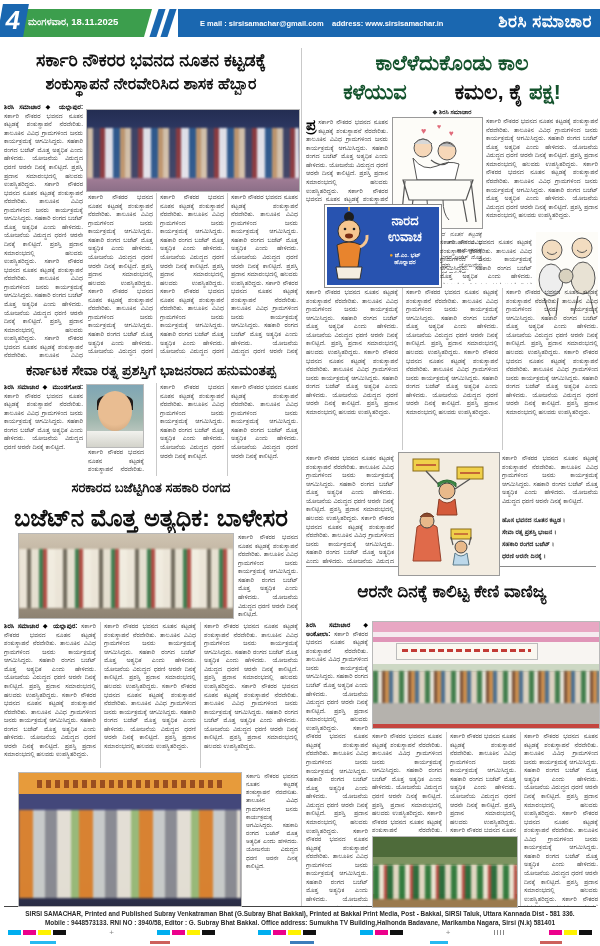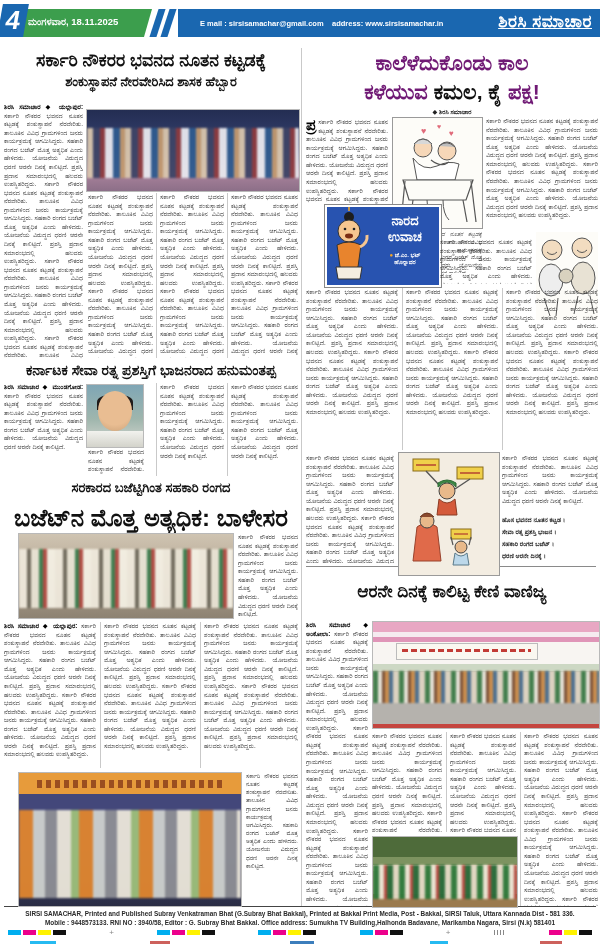--- a/index.html
+++ b/index.html
@@ -7,25 +7,25 @@
         font-family:"Liberation Sans","DejaVu Sans",sans-serif;color:#222;}
   
   .hdr-bar{position:absolute;left:178px;top:9px;width:422px;height:28px;background:#1a67b0;}
   .hdr-green{position:absolute;left:16px;top:9px;width:132px;height:28px;background:#3c9e4d;transform:skewX(-16deg);}
   .hdr-num{position:absolute;left:0px;top:4px;width:26px;height:33px;background:#1a67b0;transform:skewX(-10deg);
            color:#fff;font-size:26px;font-weight:bold;text-align:center;line-height:33px;}
   .hdr-slash{position:absolute;top:9px;width:7px;height:28px;background:#1a67b0;transform:skewX(-18deg);}
   .hdr-date{position:absolute;left:28px;top:16px;width:118px;color:#fff;font-size:9.5px;font-weight:bold;}
   .hdr-mail{position:absolute;left:200px;top:19px;color:#fff;font-size:7.5px;font-weight:bold;}
   .hdr-web{position:absolute;left:332px;top:19px;color:#fff;font-size:7.5px;font-weight:bold;}
-  .hdr-mast{position:absolute;right:8px;top:12px;color:#fff;font-size:17px;font-weight:bold;letter-spacing:.5px;text-decoration:underline;}
+  .hdr-mast{position:absolute;right:8px;top:12px;color:#fff;font-size:17px;font-weight:bold;letter-spacing:.5px;}
   
   .hl{position:absolute;font-weight:bold;color:#111;text-align:center;line-height:1.2;}
-  .red{color:#701a75;}
-  .blk{color:#111;}
+  .red{color:#14532d;}
+  .blk{color:#111;padding-left:42px;}
   
   .col{position:absolute;font-size:6.3px;line-height:1.36;text-align:justify;color:#2c2c2c;overflow:hidden;word-break:break-word;}
   .col .dl{font-weight:bold;color:#000;}
   .vr{position:absolute;width:1px;background:#c9c9c9;}
   .hr{position:absolute;height:1px;background:#8a8a8a;}
   .dropcap{float:left;font-size:15px;font-weight:bold;line-height:14px;padding-right:2px;color:#000000;}
   .mini-dl{position:absolute;font-size:6.2px;font-weight:bold;text-align:center;color:#222;}
   .caption{position:absolute;font-size:5.8px;line-height:1.35;font-style:italic;color:#333;text-align:justify;overflow:hidden;}
   .verse{position:absolute;font-size:6.3px;font-weight:bold;line-height:1.9;color:#222;text-align:left;}
   
@@ -90,21 +90,21 @@
     <div class="hdr-mail">E mail : sirsisamachar@gmail.com</div>
     <div class="hdr-web">address: www.sirsisamachar.in</div>
     <div class="hdr-mast">ಶಿರಸಿ ಸಮಾಚಾರ</div>
   </div>
 
   <div class="vr" style="left:301px;top:48px;height:858px;"></div>
   <div class="hr" style="left:306px;top:566px;width:290px;"></div>
   <div class="hr" style="left:4px;top:906px;width:592px;background:#444;"></div>
 
   <div class="hl" style="left:4px;top:50px;width:294px;font-size:17.5px;">ಸರ್ಕಾರಿ ನೌಕರರ ಭವನದ ನೂತನ ಕಟ್ಟಡಕ್ಕೆ</div>
-  <div class="hl" style="left:4px;top:74px;width:294px;font-size:13px;">ಶಂಕುಸ್ಥಾಪನೆ ನೇರವೇರಿಸಿದ ಶಾಸಕ ಹೆಬ್ಬಾರ</div>
+  <div class="hl" style="left:4px;top:74px;width:294px;font-size:16px;">ಶಂಕುಸ್ಥಾಪನೆ ನೇರವೇರಿಸಿದ ಶಾಸಕ ಹೆಬ್ಬಾರ</div>
   <div class="photo" id="ph-stage" style="left:86px;top:109px;width:212px;height:81px;">
       <div class="band"></div>
     </div>
   <div class="col" style="left:4px;top:103px;width:79px;height:256px;">
     <span class="dl">ಶಿರಸಿ ಸಮಾಚಾರ ◆ ಯಲ್ಲಾಪುರ:</span>
     <span>ಸರ್ಕಾರಿ ನೌಕರರ ಭವನದ ನೂತನ ಕಟ್ಟಡಕ್ಕೆ ಶಂಕುಸ್ಥಾಪನೆ ನೆರವೇರಿತು. ತಾಲೂಕಿನ ವಿವಿಧ ಗ್ರಾಮಗಳಿಂದ ಜನರು ಕಾರ್ಯಕ್ರಮಕ್ಕೆ ಆಗಮಿಸಿದ್ದರು. ಸಹಕಾರಿ ರಂಗದ ಬಜೆಟ್ ಮೊತ್ತ ಅತ್ಯಧಿಕ ಎಂದು ಹೇಳಿದರು. ಯೋಜನೆಯ ವಿರುದ್ಧದ ಧರಣಿ ಆರನೇ ದಿನಕ್ಕೆ ಕಾಲಿಟ್ಟಿದೆ. ಪ್ರಶಸ್ತಿ ಪ್ರದಾನ ಸಮಾರಂಭದಲ್ಲಿ ಹಲವರು ಉಪಸ್ಥಿತರಿದ್ದರು. ಸರ್ಕಾರಿ ನೌಕರರ ಭವನದ ನೂತನ ಕಟ್ಟಡಕ್ಕೆ ಶಂಕುಸ್ಥಾಪನೆ ನೆರವೇರಿತು. ತಾಲೂಕಿನ ವಿವಿಧ ಗ್ರಾಮಗಳಿಂದ ಜನರು ಕಾರ್ಯಕ್ರಮಕ್ಕೆ ಆಗಮಿಸಿದ್ದರು. ಸಹಕಾರಿ ರಂಗದ ಬಜೆಟ್ ಮೊತ್ತ ಅತ್ಯಧಿಕ ಎಂದು ಹೇಳಿದರು. ಯೋಜನೆಯ ವಿರುದ್ಧದ ಧರಣಿ ಆರನೇ ದಿನಕ್ಕೆ ಕಾಲಿಟ್ಟಿದೆ. ಪ್ರಶಸ್ತಿ ಪ್ರದಾನ ಸಮಾರಂಭದಲ್ಲಿ ಹಲವರು ಉಪಸ್ಥಿತರಿದ್ದರು. ಸರ್ಕಾರಿ ನೌಕರರ ಭವನದ ನೂತನ ಕಟ್ಟಡಕ್ಕೆ ಶಂಕುಸ್ಥಾಪನೆ ನೆರವೇರಿತು. ತಾಲೂಕಿನ ವಿವಿಧ ಗ್ರಾಮಗಳಿಂದ ಜನರು ಕಾರ್ಯಕ್ರಮಕ್ಕೆ ಆಗಮಿಸಿದ್ದರು. ಸಹಕಾರಿ ರಂಗದ ಬಜೆಟ್ ಮೊತ್ತ ಅತ್ಯಧಿಕ ಎಂದು ಹೇಳಿದರು. ಯೋಜನೆಯ ವಿರುದ್ಧದ ಧರಣಿ ಆರನೇ ದಿನಕ್ಕೆ ಕಾಲಿಟ್ಟಿದೆ. ಪ್ರಶಸ್ತಿ ಪ್ರದಾನ ಸಮಾರಂಭದಲ್ಲಿ ಹಲವರು ಉಪಸ್ಥಿತರಿದ್ದರು. ಸರ್ಕಾರಿ ನೌಕರರ ಭವನದ ನೂತನ ಕಟ್ಟಡಕ್ಕೆ ಶಂಕುಸ್ಥಾಪನೆ ನೆರವೇರಿತು. ತಾಲೂಕಿನ ವಿವಿಧ ಗ್ರಾಮಗಳಿಂದ ಜನರು ಕಾರ್ಯಕ್ರಮಕ್ಕೆ ಆಗಮಿಸಿದ್ದರು. ಸಹಕಾರಿ ರಂಗದ ಬಜೆಟ್ ಮೊತ್ತ ಅತ್ಯಧಿಕ ಎಂದು ಹೇಳಿದರು. ಯೋಜನೆಯ ವಿರುದ್ಧದ ಧರಣಿ ಆರನೇ ದಿನಕ್ಕೆ ಕಾಲಿಟ್ಟಿದೆ.</span>
   </div>
   <div class="col" style="left:88px;top:193px;width:65px;height:165px;border-left:0;"><span>ಸರ್ಕಾರಿ ನೌಕರರ ಭವನದ ನೂತನ ಕಟ್ಟಡಕ್ಕೆ ಶಂಕುಸ್ಥಾಪನೆ ನೆರವೇರಿತು. ತಾಲೂಕಿನ ವಿವಿಧ ಗ್ರಾಮಗಳಿಂದ ಜನರು ಕಾರ್ಯಕ್ರಮಕ್ಕೆ ಆಗಮಿಸಿದ್ದರು. ಸಹಕಾರಿ ರಂಗದ ಬಜೆಟ್ ಮೊತ್ತ ಅತ್ಯಧಿಕ ಎಂದು ಹೇಳಿದರು. ಯೋಜನೆಯ ವಿರುದ್ಧದ ಧರಣಿ ಆರನೇ ದಿನಕ್ಕೆ ಕಾಲಿಟ್ಟಿದೆ. ಪ್ರಶಸ್ತಿ ಪ್ರದಾನ ಸಮಾರಂಭದಲ್ಲಿ ಹಲವರು ಉಪಸ್ಥಿತರಿದ್ದರು. ಸರ್ಕಾರಿ ನೌಕರರ ಭವನದ ನೂತನ ಕಟ್ಟಡಕ್ಕೆ ಶಂಕುಸ್ಥಾಪನೆ ನೆರವೇರಿತು. ತಾಲೂಕಿನ ವಿವಿಧ ಗ್ರಾಮಗಳಿಂದ ಜನರು ಕಾರ್ಯಕ್ರಮಕ್ಕೆ ಆಗಮಿಸಿದ್ದರು. ಸಹಕಾರಿ ರಂಗದ ಬಜೆಟ್ ಮೊತ್ತ ಅತ್ಯಧಿಕ ಎಂದು ಹೇಳಿದರು. ಯೋಜನೆಯ ವಿರುದ್ಧದ ಧರಣಿ ಆರನೇ ದಿನಕ್ಕೆ ಕಾಲಿಟ್ಟಿದೆ. ಪ್ರಶಸ್ತಿ ಪ್ರದಾನ ಸಮಾರಂಭದಲ್ಲಿ ಹಲವರು ಉಪಸ್ಥಿತರಿದ್ದರು.</span></div>
   <div class="vr" style="left:156px;top:193px;height:165px;"></div>
   <div class="col" style="left:160px;top:193px;width:64px;height:165px;"><span>ಸರ್ಕಾರಿ ನೌಕರರ ಭವನದ ನೂತನ ಕಟ್ಟಡಕ್ಕೆ ಶಂಕುಸ್ಥಾಪನೆ ನೆರವೇರಿತು. ತಾಲೂಕಿನ ವಿವಿಧ ಗ್ರಾಮಗಳಿಂದ ಜನರು ಕಾರ್ಯಕ್ರಮಕ್ಕೆ ಆಗಮಿಸಿದ್ದರು. ಸಹಕಾರಿ ರಂಗದ ಬಜೆಟ್ ಮೊತ್ತ ಅತ್ಯಧಿಕ ಎಂದು ಹೇಳಿದರು. ಯೋಜನೆಯ ವಿರುದ್ಧದ ಧರಣಿ ಆರನೇ ದಿನಕ್ಕೆ ಕಾಲಿಟ್ಟಿದೆ. ಪ್ರಶಸ್ತಿ ಪ್ರದಾನ ಸಮಾರಂಭದಲ್ಲಿ ಹಲವರು ಉಪಸ್ಥಿತರಿದ್ದರು. ಸರ್ಕಾರಿ ನೌಕರರ ಭವನದ ನೂತನ ಕಟ್ಟಡಕ್ಕೆ ಶಂಕುಸ್ಥಾಪನೆ ನೆರವೇರಿತು. ತಾಲೂಕಿನ ವಿವಿಧ ಗ್ರಾಮಗಳಿಂದ ಜನರು ಕಾರ್ಯಕ್ರಮಕ್ಕೆ ಆಗಮಿಸಿದ್ದರು. ಸಹಕಾರಿ ರಂಗದ ಬಜೆಟ್ ಮೊತ್ತ ಅತ್ಯಧಿಕ ಎಂದು ಹೇಳಿದರು. ಯೋಜನೆಯ ವಿರುದ್ಧದ ಧರಣಿ ಆರನೇ ದಿನಕ್ಕೆ ಕಾಲಿಟ್ಟಿದೆ. ಪ್ರಶಸ್ತಿ ಪ್ರದಾನ ಸಮಾರಂಭದಲ್ಲಿ ಹಲವರು ಉಪಸ್ಥಿತರಿದ್ದರು.</span></div>

